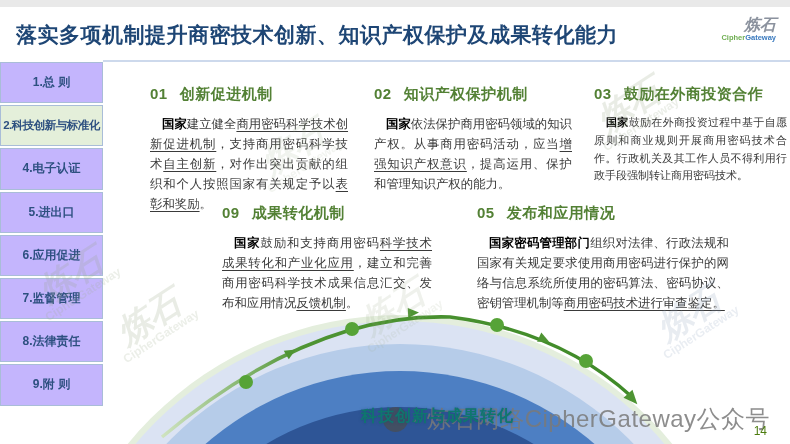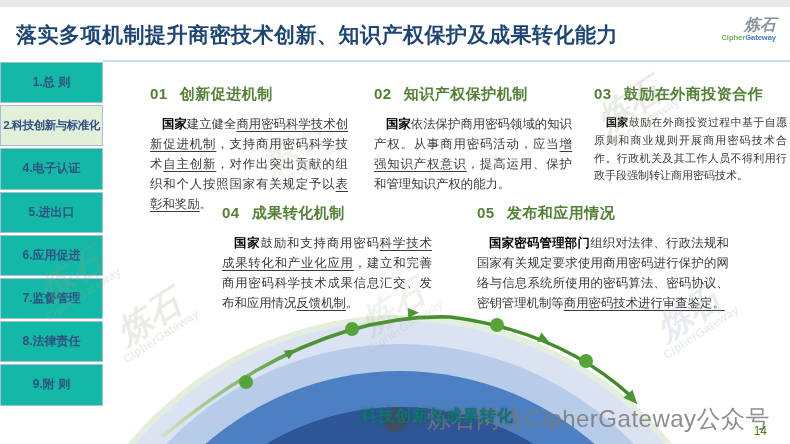--- a/index.html
+++ b/index.html
@@ -20,21 +20,21 @@
   .logo-en .c1{color:#6fae52;}
   .logo-en .c2{color:#3a7abf;}
   .header-rule{
     position:absolute;left:103px;top:53px;width:687px;height:0;
     border-top:2px solid #cdd9ec;
   }
   
   .sidebar{position:absolute;left:0;top:55px;width:104px;height:389px;}
   .side-item{
     position:relative;width:103px;height:41.2px;margin-bottom:2px;
-    background:#14b8a6;border:1px solid #a9bdd8;
+    background:#c4b5fd;border:1px solid #a9bdd8;
     display:flex;align-items:center;justify-content:center;
     font-size:12px;font-weight:600;color:#2d5080;cursor:pointer;
   }
   .side-item.active{background:#e4efda;font-size:11.5px;letter-spacing:-.5px;}
   
   .sec{position:absolute;}
   .sec-h{display:flex;align-items:baseline;gap:12px;
     font-size:15px;font-weight:700;color:#538135;letter-spacing:.5px;}
   .sec-b{margin-top:10px;font-size:12.4px;line-height:1.62;color:#3a3a3a;
     text-align:justify;}
@@ -120,21 +120,21 @@
   <div class="sec" id="s3">
     <div class="sec-h">
       <span>03</span>
       <span>鼓励在外商投资合作</span>
     </div>
     <div class="sec-b"><span class="b">国家</span><span>鼓励在外商投资过程中基于自愿原则和商业规则开展商用密码技术合作。行政机关及其工作人员不得利用行政手段强制转让商用密码技术。</span></div>
   </div>
 
   <div class="sec" id="s4">
     <div class="sec-h">
-      <span>04</span>
+      <span>09</span>
       <span>成果转化机制</span>
     </div>
     <div class="sec-b"><span class="b">国家</span><span>鼓励和支持商用密码</span><span class="u">科学技术成果转化和产业化应用</span><span>，建立和完善商用密码科学技术成果信息汇交、发布和应用情况</span><span class="u">反馈机制</span><span>。</span></div>
   </div>
 
   <div class="sec" id="s5">
     <div class="sec-h">
       <span>05</span>
       <span>发布和应用情况</span>
     </div>

